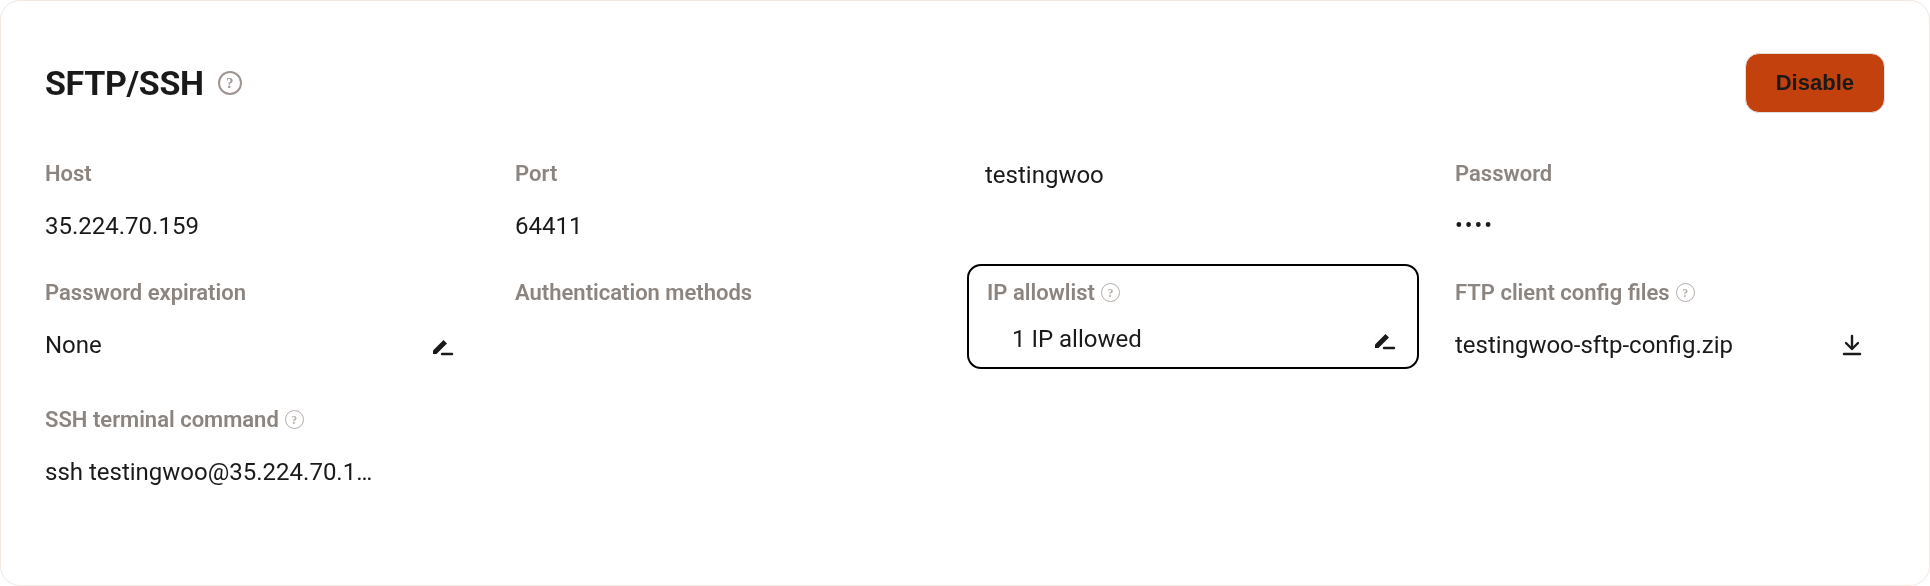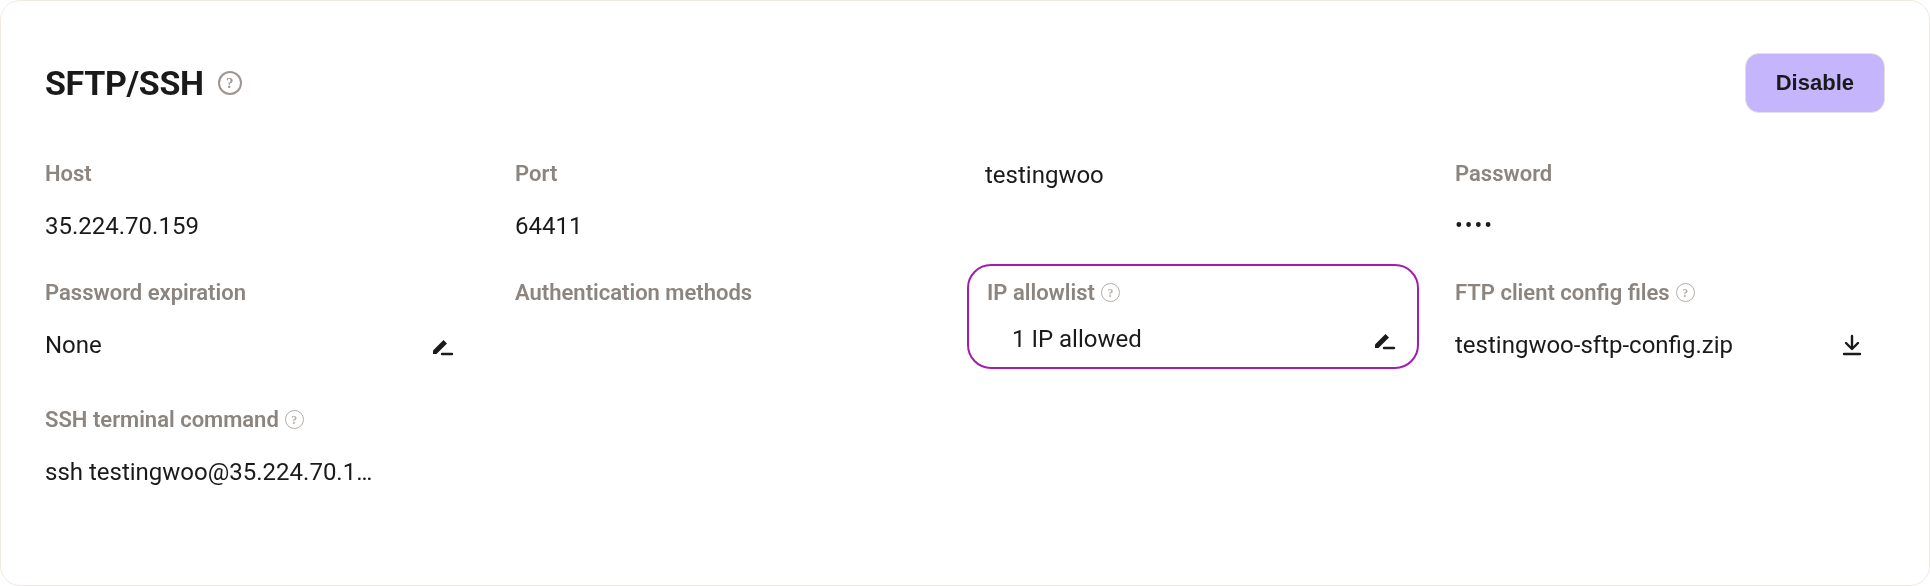--- a/index.html
+++ b/index.html
@@ -61,21 +61,21 @@
     font-size: 12px;
     font-weight: 600;
     color: #b5aea9;
     line-height: 1;
     font-family: Georgia, serif;
     vertical-align: middle;
     margin-left: 6px;
   }
   .disable-btn {
     border: 1px solid #e4e0dd;
-    background: #c4b5fd;
+    background: #c2410c;
     border-radius: 14px;
     padding: 16px 30px;
     font-size: 22px;
     font-weight: 600;
     color: #1a1a1a;
     cursor: pointer;
   }
   .grid {
     display: grid;
     grid-template-columns: repeat(4, 1fr);
@@ -115,22 +115,22 @@
   .edit-icon, .download-icon {
     width: 26px;
     height: 26px;
     display: inline-flex;
     align-items: center;
     justify-content: center;
     cursor: pointer;
     flex-shrink: 0;
   }
   .highlight-box {
-    border: 2px solid #a21caf;
-    border-radius: 24px;
+    border: 2px solid #000000;
+    border-radius: 14px;
     padding: 14px 16px 14px 18px;
     margin: -16px -4px -16px -18px;
   }
   .highlight-box .field-label { margin-bottom: 20px; }
   .highlight-box .field-value-row { padding-right: 4px; margin-left: 25px; }
   .ssh-row {
     margin-top: 48px;
     max-width: 400px;
   }
   .ssh-row .field-value {

